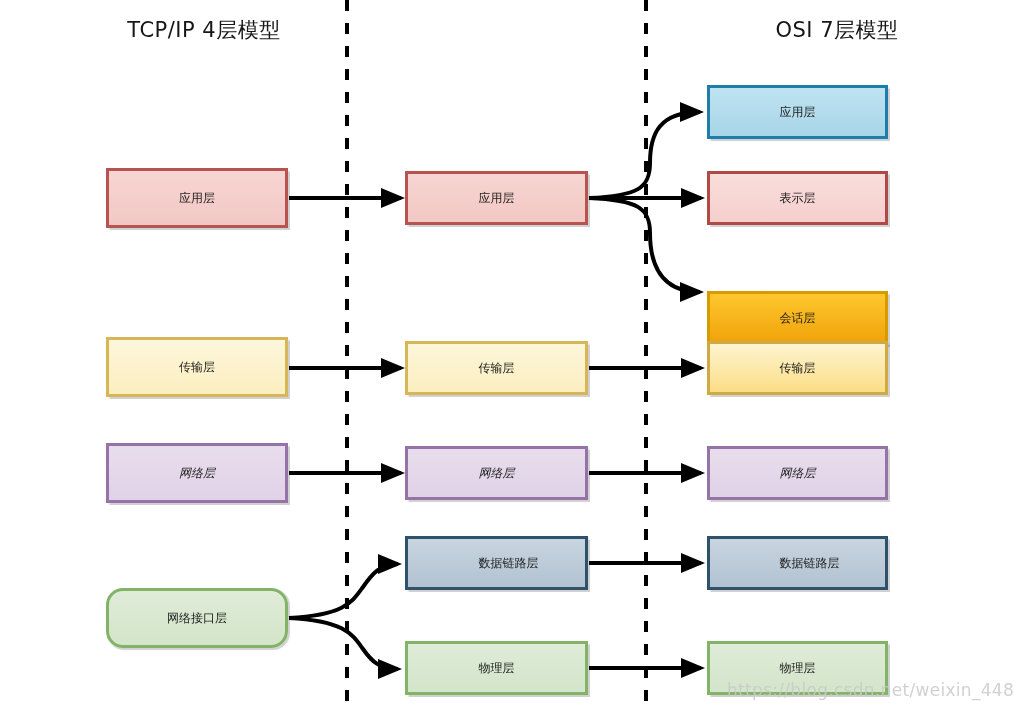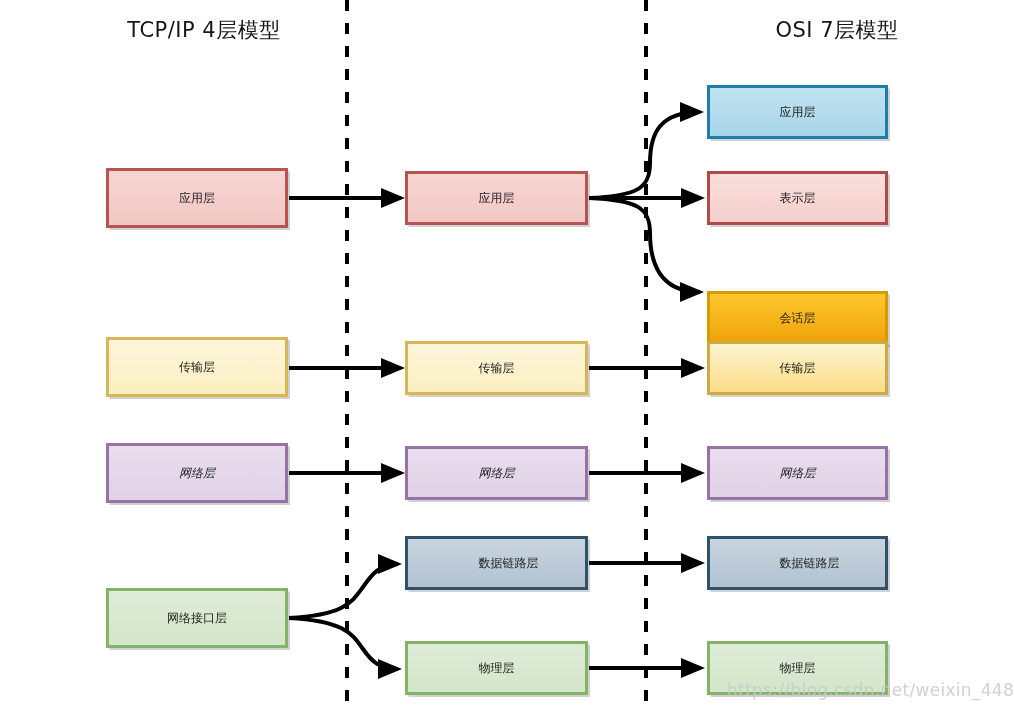--- a/index.html
+++ b/index.html
@@ -75,21 +75,21 @@
     <path d="M 589 563 L 701 563" stroke="#000000" stroke-width="4" fill="none" marker-end="url(#arrowhead)"></path>
     <path d="M 589 668 L 701 668" stroke="#000000" stroke-width="4" fill="none" marker-end="url(#arrowhead)"></path>
   </svg>
 
   <div class="col-title t1">TCP/IP 4层模型</div>
   <div class="col-title t3">OSI 7层模型</div>
 
   <div class="box c1 s-pink" style="top:168px;">应用层</div>
   <div class="box c1 s-yellow" style="top:337px;">传输层</div>
   <div class="box c1 s-purple" style="top:443px;">网络层</div>
-  <div class="box c1 s-green" style="top:588px;">网络接口层</div>
+  <div class="box c1 s-green" style="top:588px;border-radius:17px;">网络接口层</div>
 
   <div class="box c2 s-pink" style="top:171px;">应用层</div>
   <div class="box c2 s-yellow" style="top:341px;">传输层</div>
   <div class="box c2 s-purple" style="top:446px;">网络层</div>
   <div class="box c2 s-bluegray" style="top:536px;">数据链路层</div>
   <div class="box c2 s-green" style="top:641px;">物理层</div>
 
   <div class="box c3 s-blue" style="top:85px;">应用层</div>
   <div class="box c3 s-lightpink" style="top:171px;">表示层</div>
   <div class="box c3 s-orange" style="top:278px;margin-top:13px;">会话层</div>

